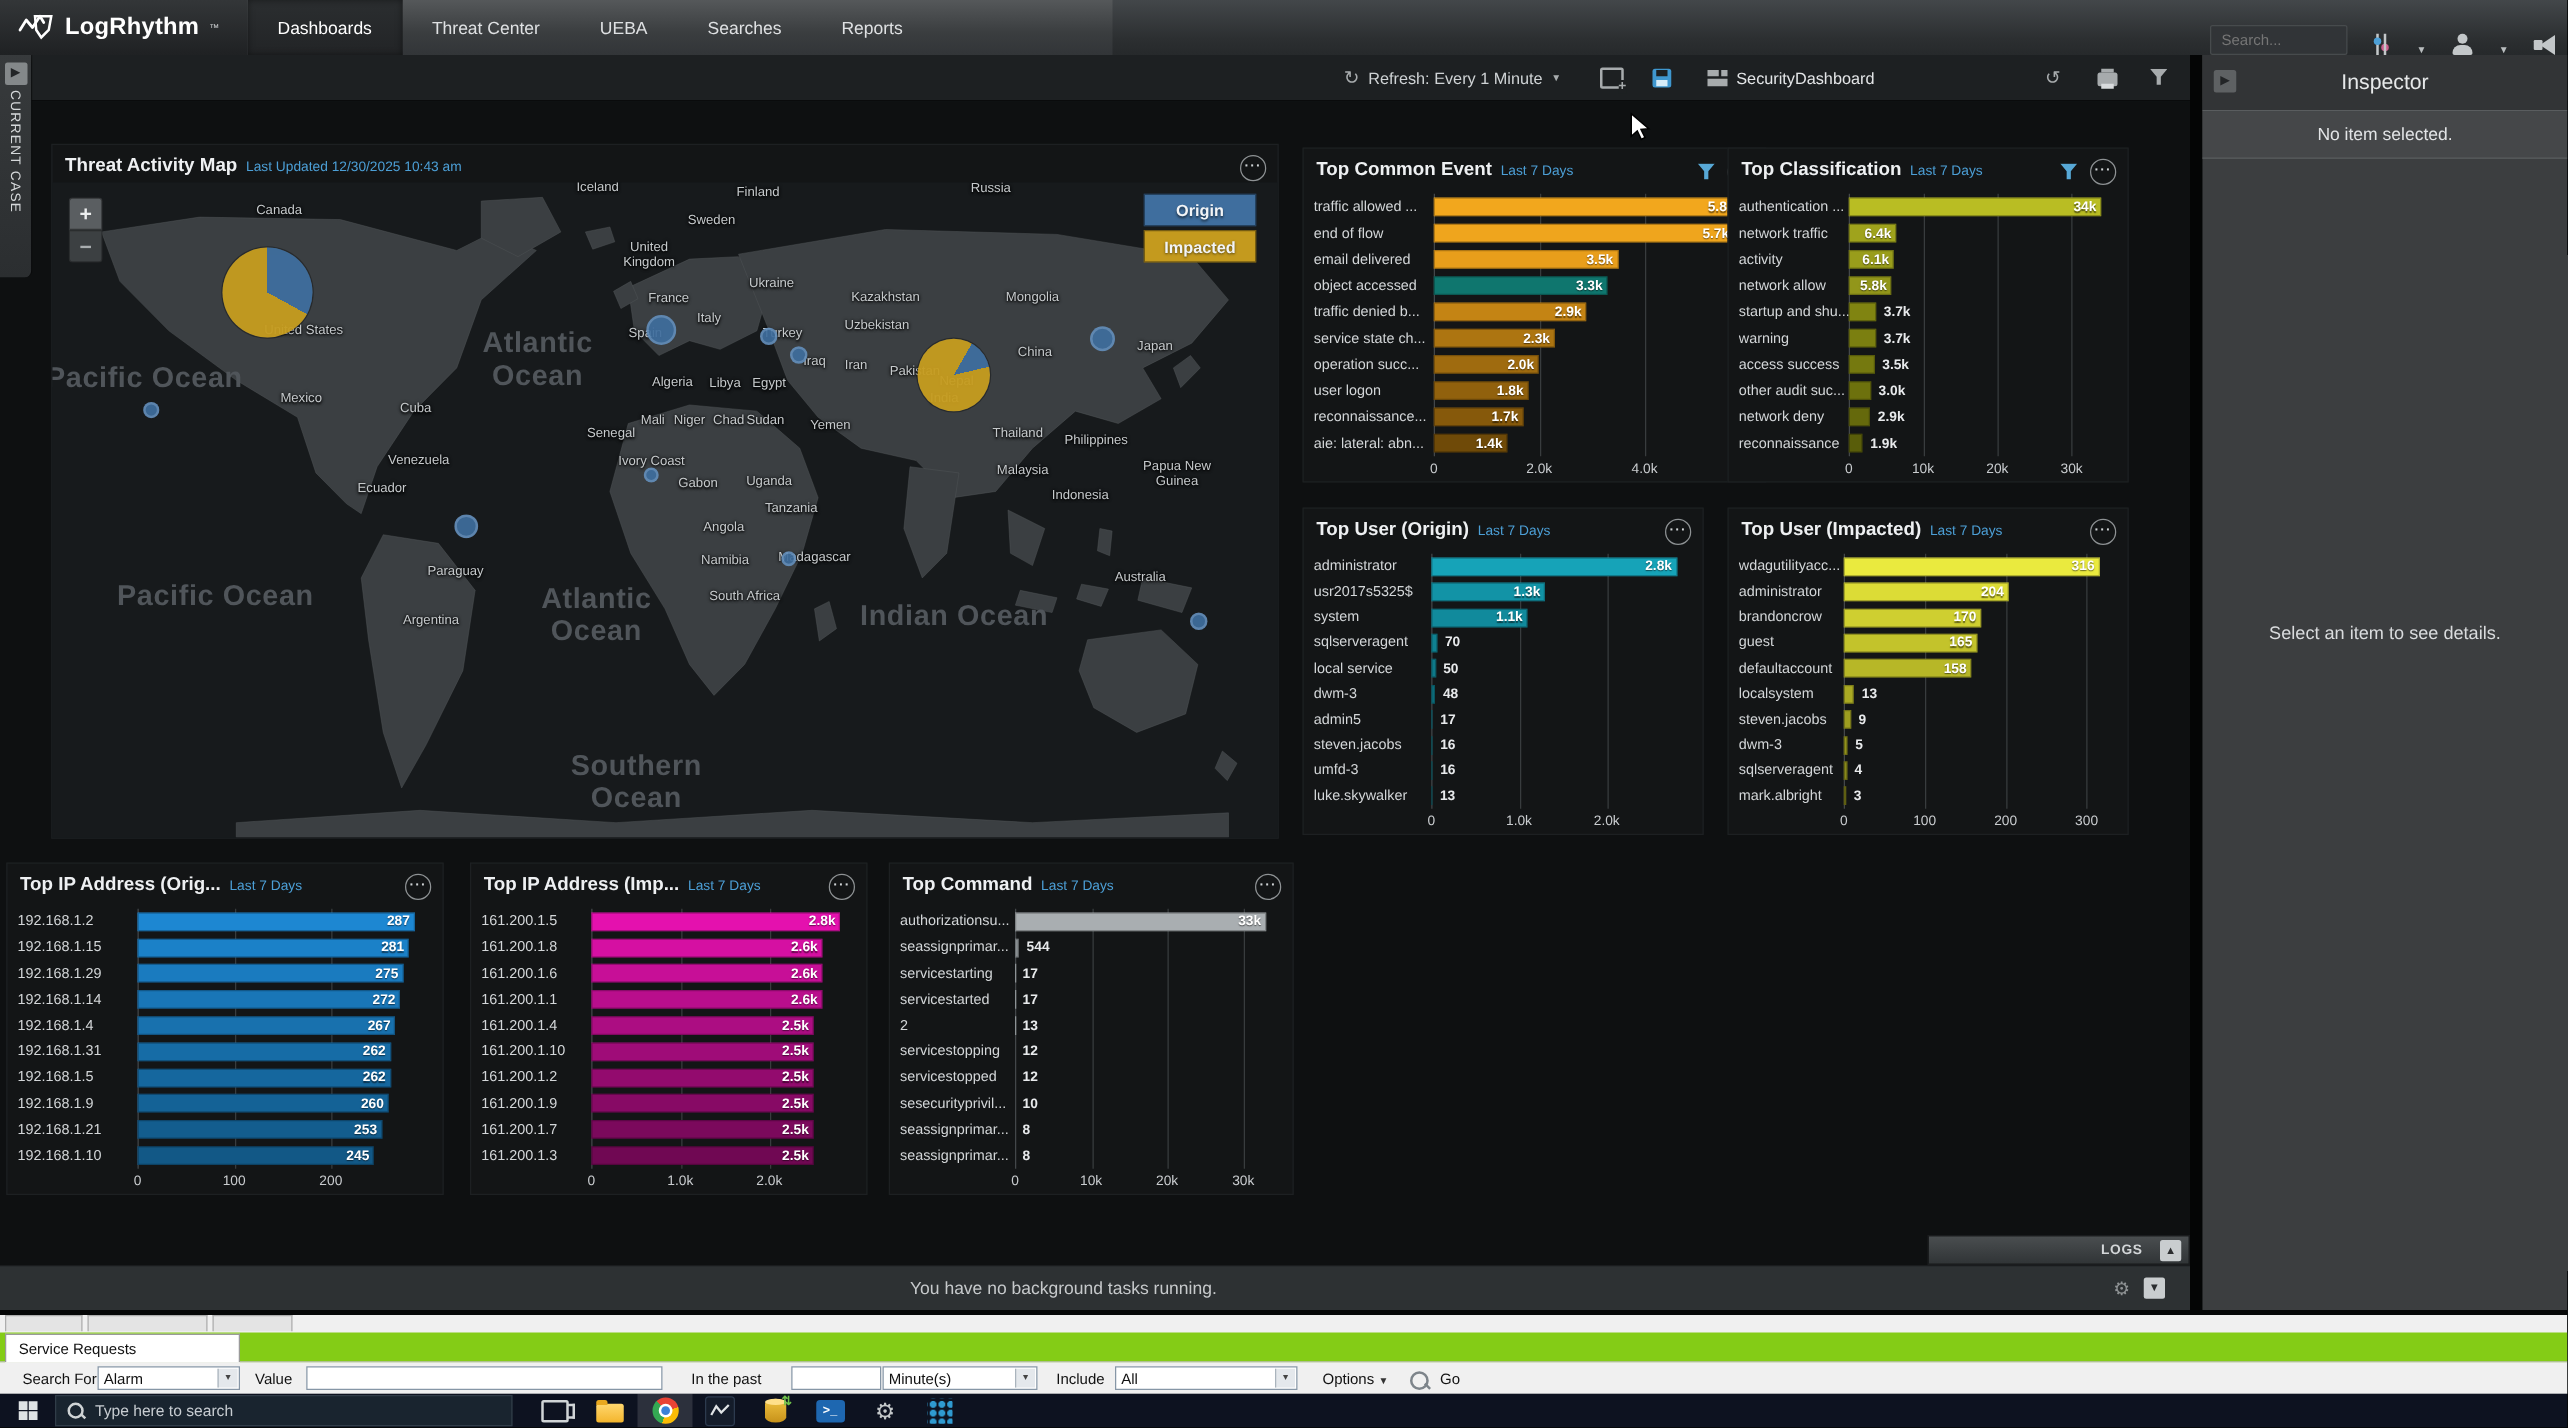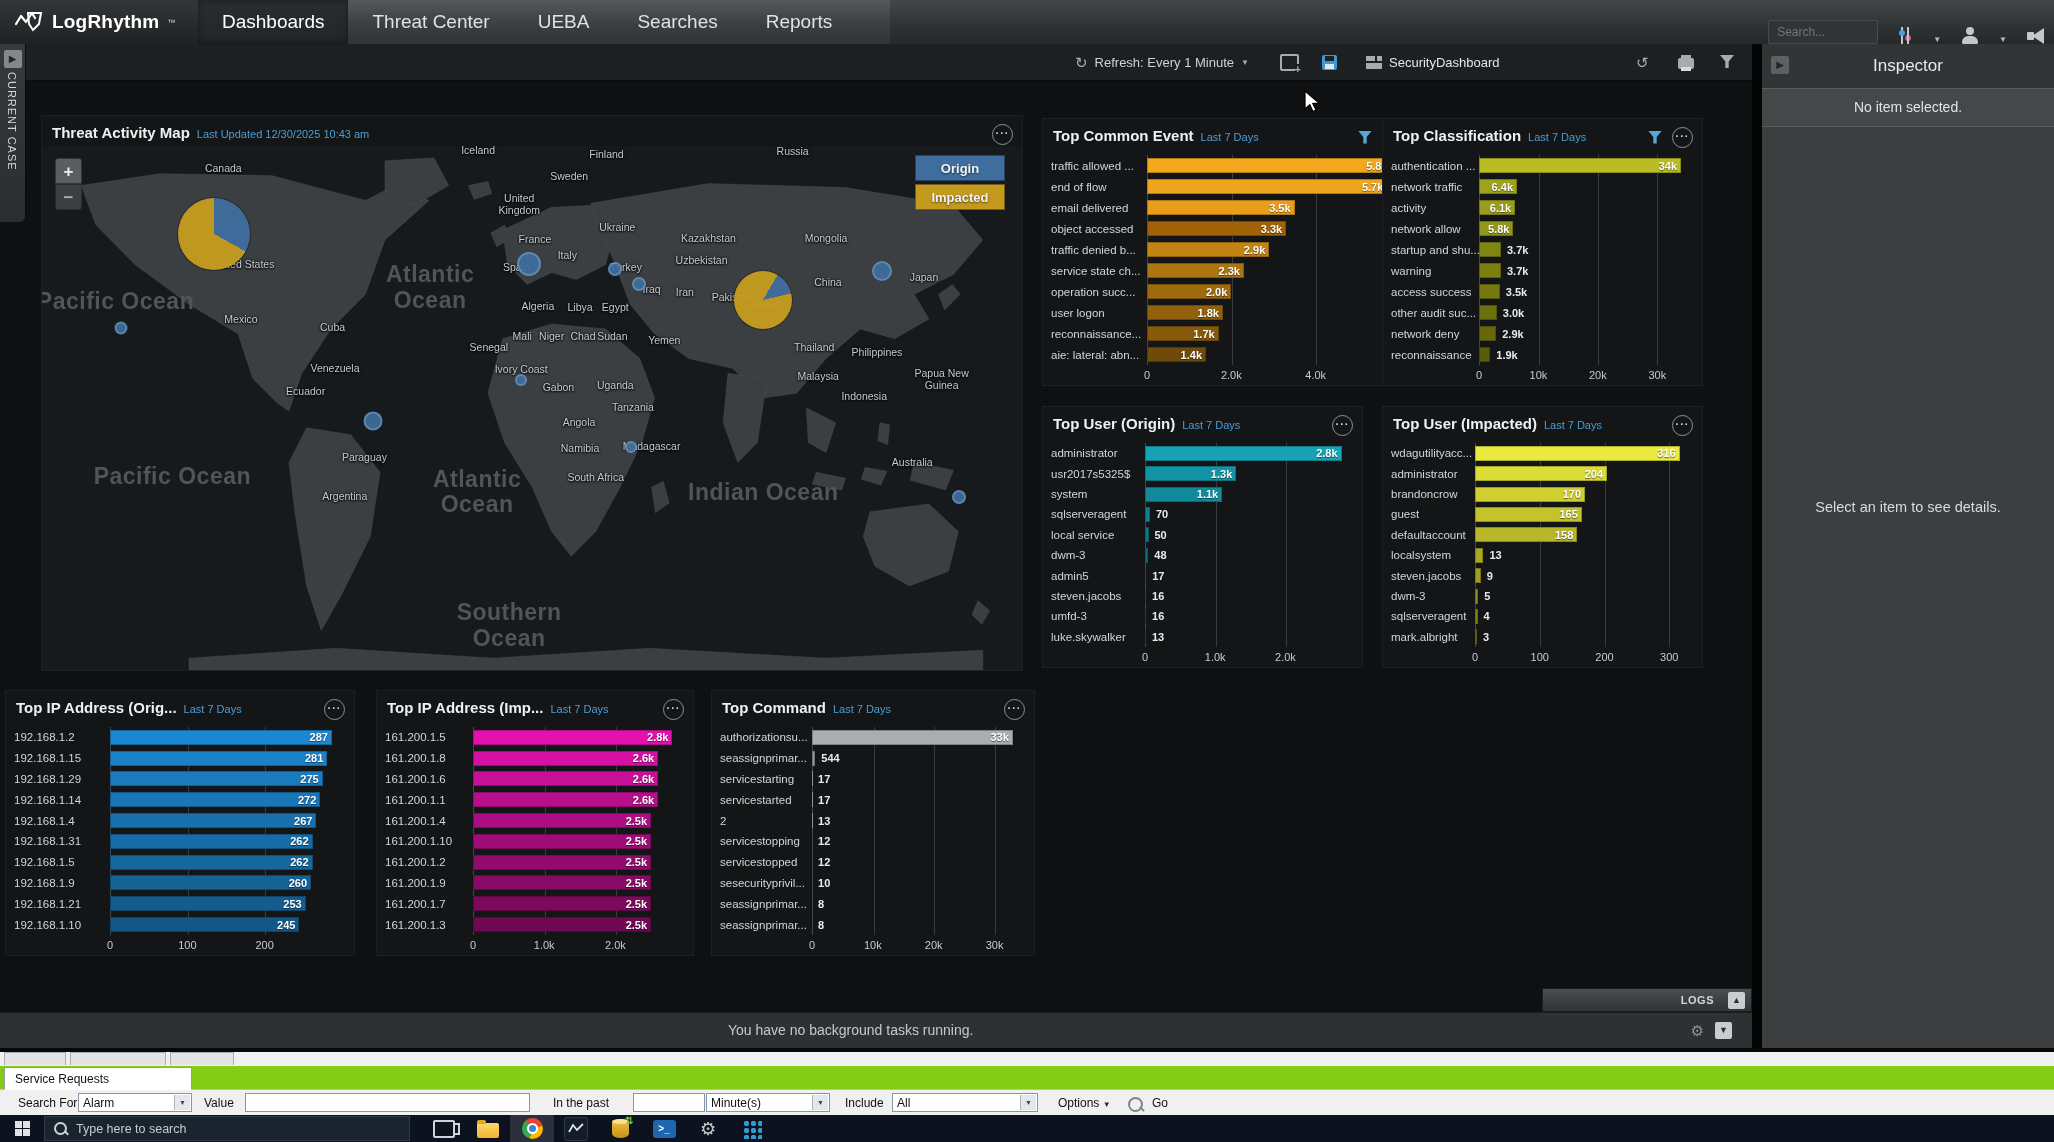--- a/index.html
+++ b/index.html
@@ -5,21 +5,21 @@
   html,body{margin:0;padding:0;background:#000;}
   #screen{position:relative;width:2054px;height:1142px;overflow:hidden;background:#0e1011;
           font-family:"Liberation Sans",sans-serif;-webkit-font-smoothing:antialiased;}
   
   #nav{position:absolute;left:0;top:0;width:2054px;height:44px;background:linear-gradient(#43474a,#2c2f31 70%,#26292b);}
   #nav-left{position:absolute;left:0;top:0;bottom:0;width:890px;background:linear-gradient(#55585a,#3a3d3f 60%,#323538);}
   #logo-zone{position:absolute;left:0;top:0;bottom:0;width:198px;background:linear-gradient(#333638,#1f2123);display:flex;align-items:center;gap:8px;padding-left:14px;box-sizing:border-box;}
   #logo-zone .brand{color:#fff;font-size:19px;font-weight:700;letter-spacing:.2px;}
   #logo-zone sup{color:#cfd2d4;font-size:8px;}
   #nav-tabs{position:absolute;left:198px;top:0;bottom:0;display:flex;}
-  .nav-tab{padding:0 24px;line-height:44px;font-size:19px;color:#dfe1e3;cursor:default;white-space:nowrap;}
+  .nav-tab{padding:0 24px;line-height:44px;font-size:14px;color:#dfe1e3;cursor:default;white-space:nowrap;}
   .nav-tab.active{background:linear-gradient(#2b2e30,#222426);color:#fff;box-shadow:inset 0 0 6px rgba(0,0,0,.45);}
   #nav-right{position:absolute;right:8px;top:0;bottom:0;display:flex;align-items:flex-end;gap:20px;}
   #nav-search{width:92px;height:22px;background:#313437;border:1px solid #474b4d;border-radius:2px;color:#c6c9cb;font-size:12px;padding:0 8px;font-family:"Liberation Sans",sans-serif;}
   .nav-caret{color:#b9bdbf;font-size:8px;}
   
   .sliders{position:relative;width:15px;height:17px;}
   .sliders::before,.sliders::after{content:'';position:absolute;top:0;bottom:0;width:2px;background:#c3c7c9;}
   .sliders::before{left:3px;} .sliders::after{right:4px;}
   .sliders .knob1{position:absolute;left:1px;top:3px;width:6px;height:6px;border-radius:50%;background:#4c9fd6;}
   .sliders .knob2{position:absolute;right:2px;top:8px;width:6px;height:6px;border-radius:50%;background:#c95e8e;}
@@ -365,21 +365,21 @@
             <div class="cat" style="width: 96px;">email delivered</div>
             <div class="barwrap">
               <div class="bar" style="width: 58.3333%; background: rgb(232, 158, 27);">
                 <span class="val-in">3.5k</span>
               </div>
             </div>
           </div>
           <div class="crow">
             <div class="cat" style="width: 96px;">object accessed</div>
             <div class="barwrap">
-              <div class="bar" style="width: 55%; background: #a16207;">
+              <div class="bar" style="width: 55%; background: #0f766e;">
                 <span class="val-in">3.3k</span>
               </div>
             </div>
           </div>
           <div class="crow">
             <div class="cat" style="width: 96px;">traffic denied b...</div>
             <div class="barwrap">
               <div class="bar" style="width: 48.3333%; background: rgb(196, 132, 20);">
                 <span class="val-in">2.9k</span>
               </div>

